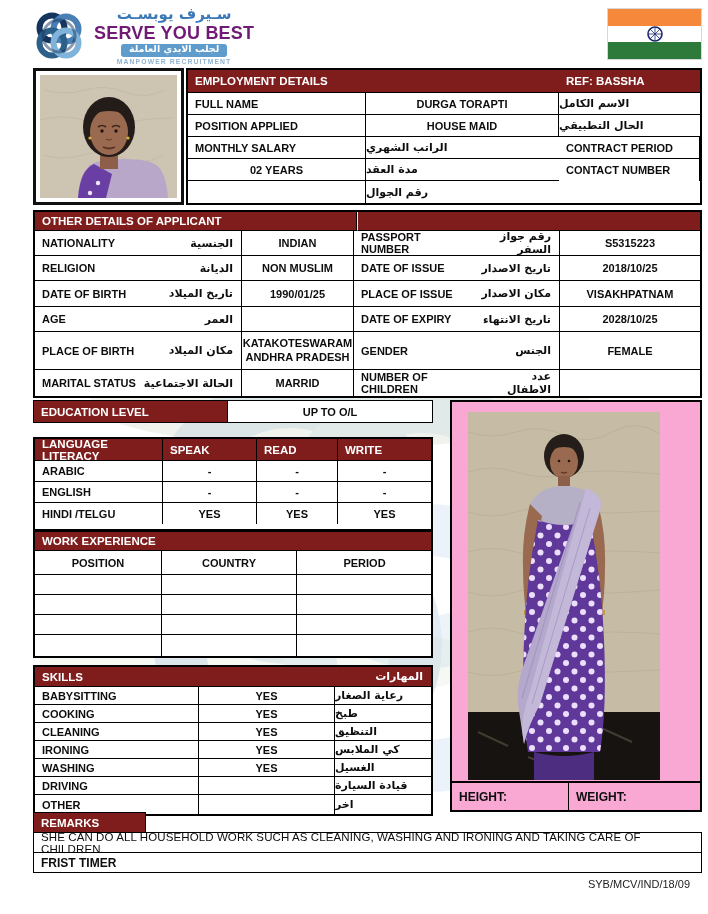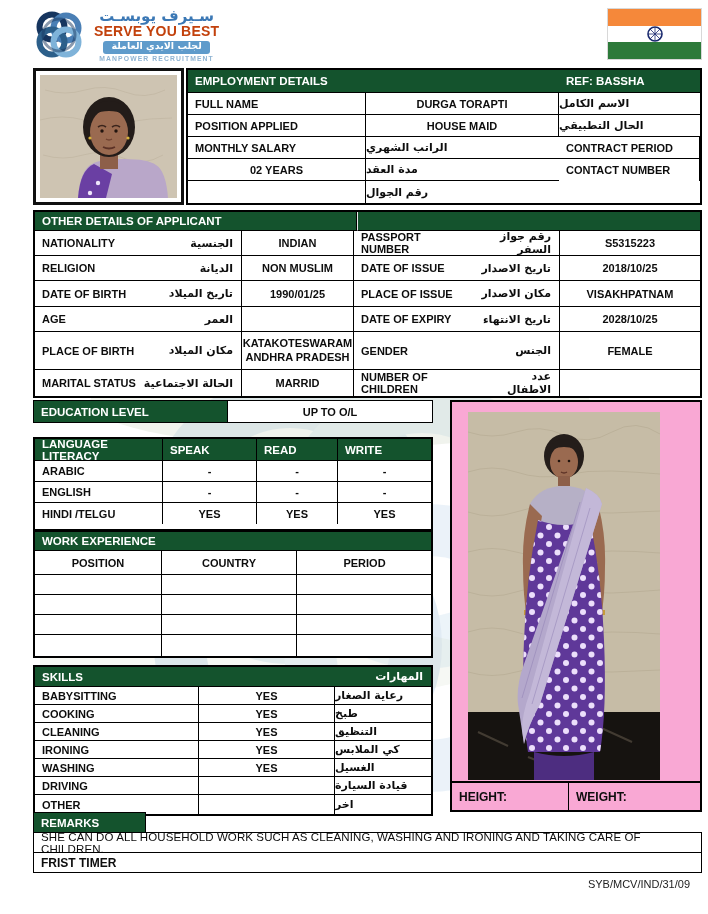--- a/index.html
+++ b/index.html
@@ -12,28 +12,28 @@
   
   .grid{display:grid;background:#fff;}
   .cell{border-right:1.5px solid #000;border-bottom:1.5px solid #000;display:flex;align-items:center;
         font-size:11px;font-weight:bold;overflow:hidden;background:transparent;}
   .cell.last{border-right:none;}
   .cell.bot{border-bottom:none;}
   .cen{justify-content:center;text-align:center;}
   .lft{padding-left:7px;}
   .rgt{justify-content:flex-end;padding-right:8px;}
   .split{justify-content:space-between;padding:0 8px 0 7px;}
-  .bar{background:#14532d;color:#fff;font-weight:bold;font-size:11.5px;}
+  .bar{background:#7f1d1d;color:#fff;font-weight:bold;font-size:11.5px;}
   .frame{border:2px solid #000;box-sizing:border-box;}
   .ar{direction:rtl;font-family:"DejaVu Sans",sans-serif;font-size:11px;}
   
   .logo-wrap{display:flex;align-items:center;gap:6px;}
   .logo-text{display:flex;flex-direction:column;align-items:center;line-height:1.12;}
   .logo-ar{color:#3b78b5;font-size:15px;font-weight:bold;font-family:"DejaVu Sans",sans-serif;}
-  .logo-en{color:#c2410c;font-size:14px;font-weight:bold;letter-spacing:.2px;}
+  .logo-en{color:#701a75;font-size:18px;font-weight:bold;letter-spacing:.2px;}
   .logo-pill{background:#5f9bcb;color:#fff;font-size:9.5px;font-weight:bold;border-radius:3px;
              padding:0 8px 2px 8px;margin-top:1px;font-family:"DejaVu Sans",sans-serif;direction:rtl;}
   .logo-sub{color:#8fb3d2;font-size:6.8px;font-weight:bold;letter-spacing:1.1px;margin-top:1px;}
   
   .flag{width:95px;height:52px;display:flex;flex-direction:column;border:1px solid #d8d8d8;box-sizing:border-box;}
   .flag .b1{flex:1;background:#f5883a;}
   .flag .b2{flex:1;background:#ffffff;position:relative;}
   .flag .b3{flex:1;background:#2d7a3a;}
   
   .remark-text{font-weight:normal;font-size:11.5px;letter-spacing:.1px;}
@@ -361,16 +361,16 @@
         <div class="cell lft bot last" style="font-size:12px;">WEIGHT:</div>
       </div>
     </div>
 
     <div class="abs" style="left:33px;top:812px;width:669px;">
       <div class="cell bar lft" style="width:104px;height:19px;border:1.5px solid #000;border-bottom:none;">REMARKS</div>
       <div class="cell lft remark-text" style="height:19px;border:1.5px solid #000;">SHE CAN DO ALL HOUSEHOLD WORK SUCH AS CLEANING, WASHING AND IRONING AND TAKING CARE OF CHILDREN.</div>
       <div class="cell lft" style="height:19px;border:1.5px solid #000;border-top:none;font-size:12px;">FRIST TIMER</div>
     </div>
 
-    <div class="abs footer-code" style="right:18px;top:878px;">SYB/MCV/IND/31/09</div>
+    <div class="abs footer-code" style="right:18px;top:878px;">SYB/MCV/IND/18/09</div>
 
   </div>
 </div>
 
 </body></html>

